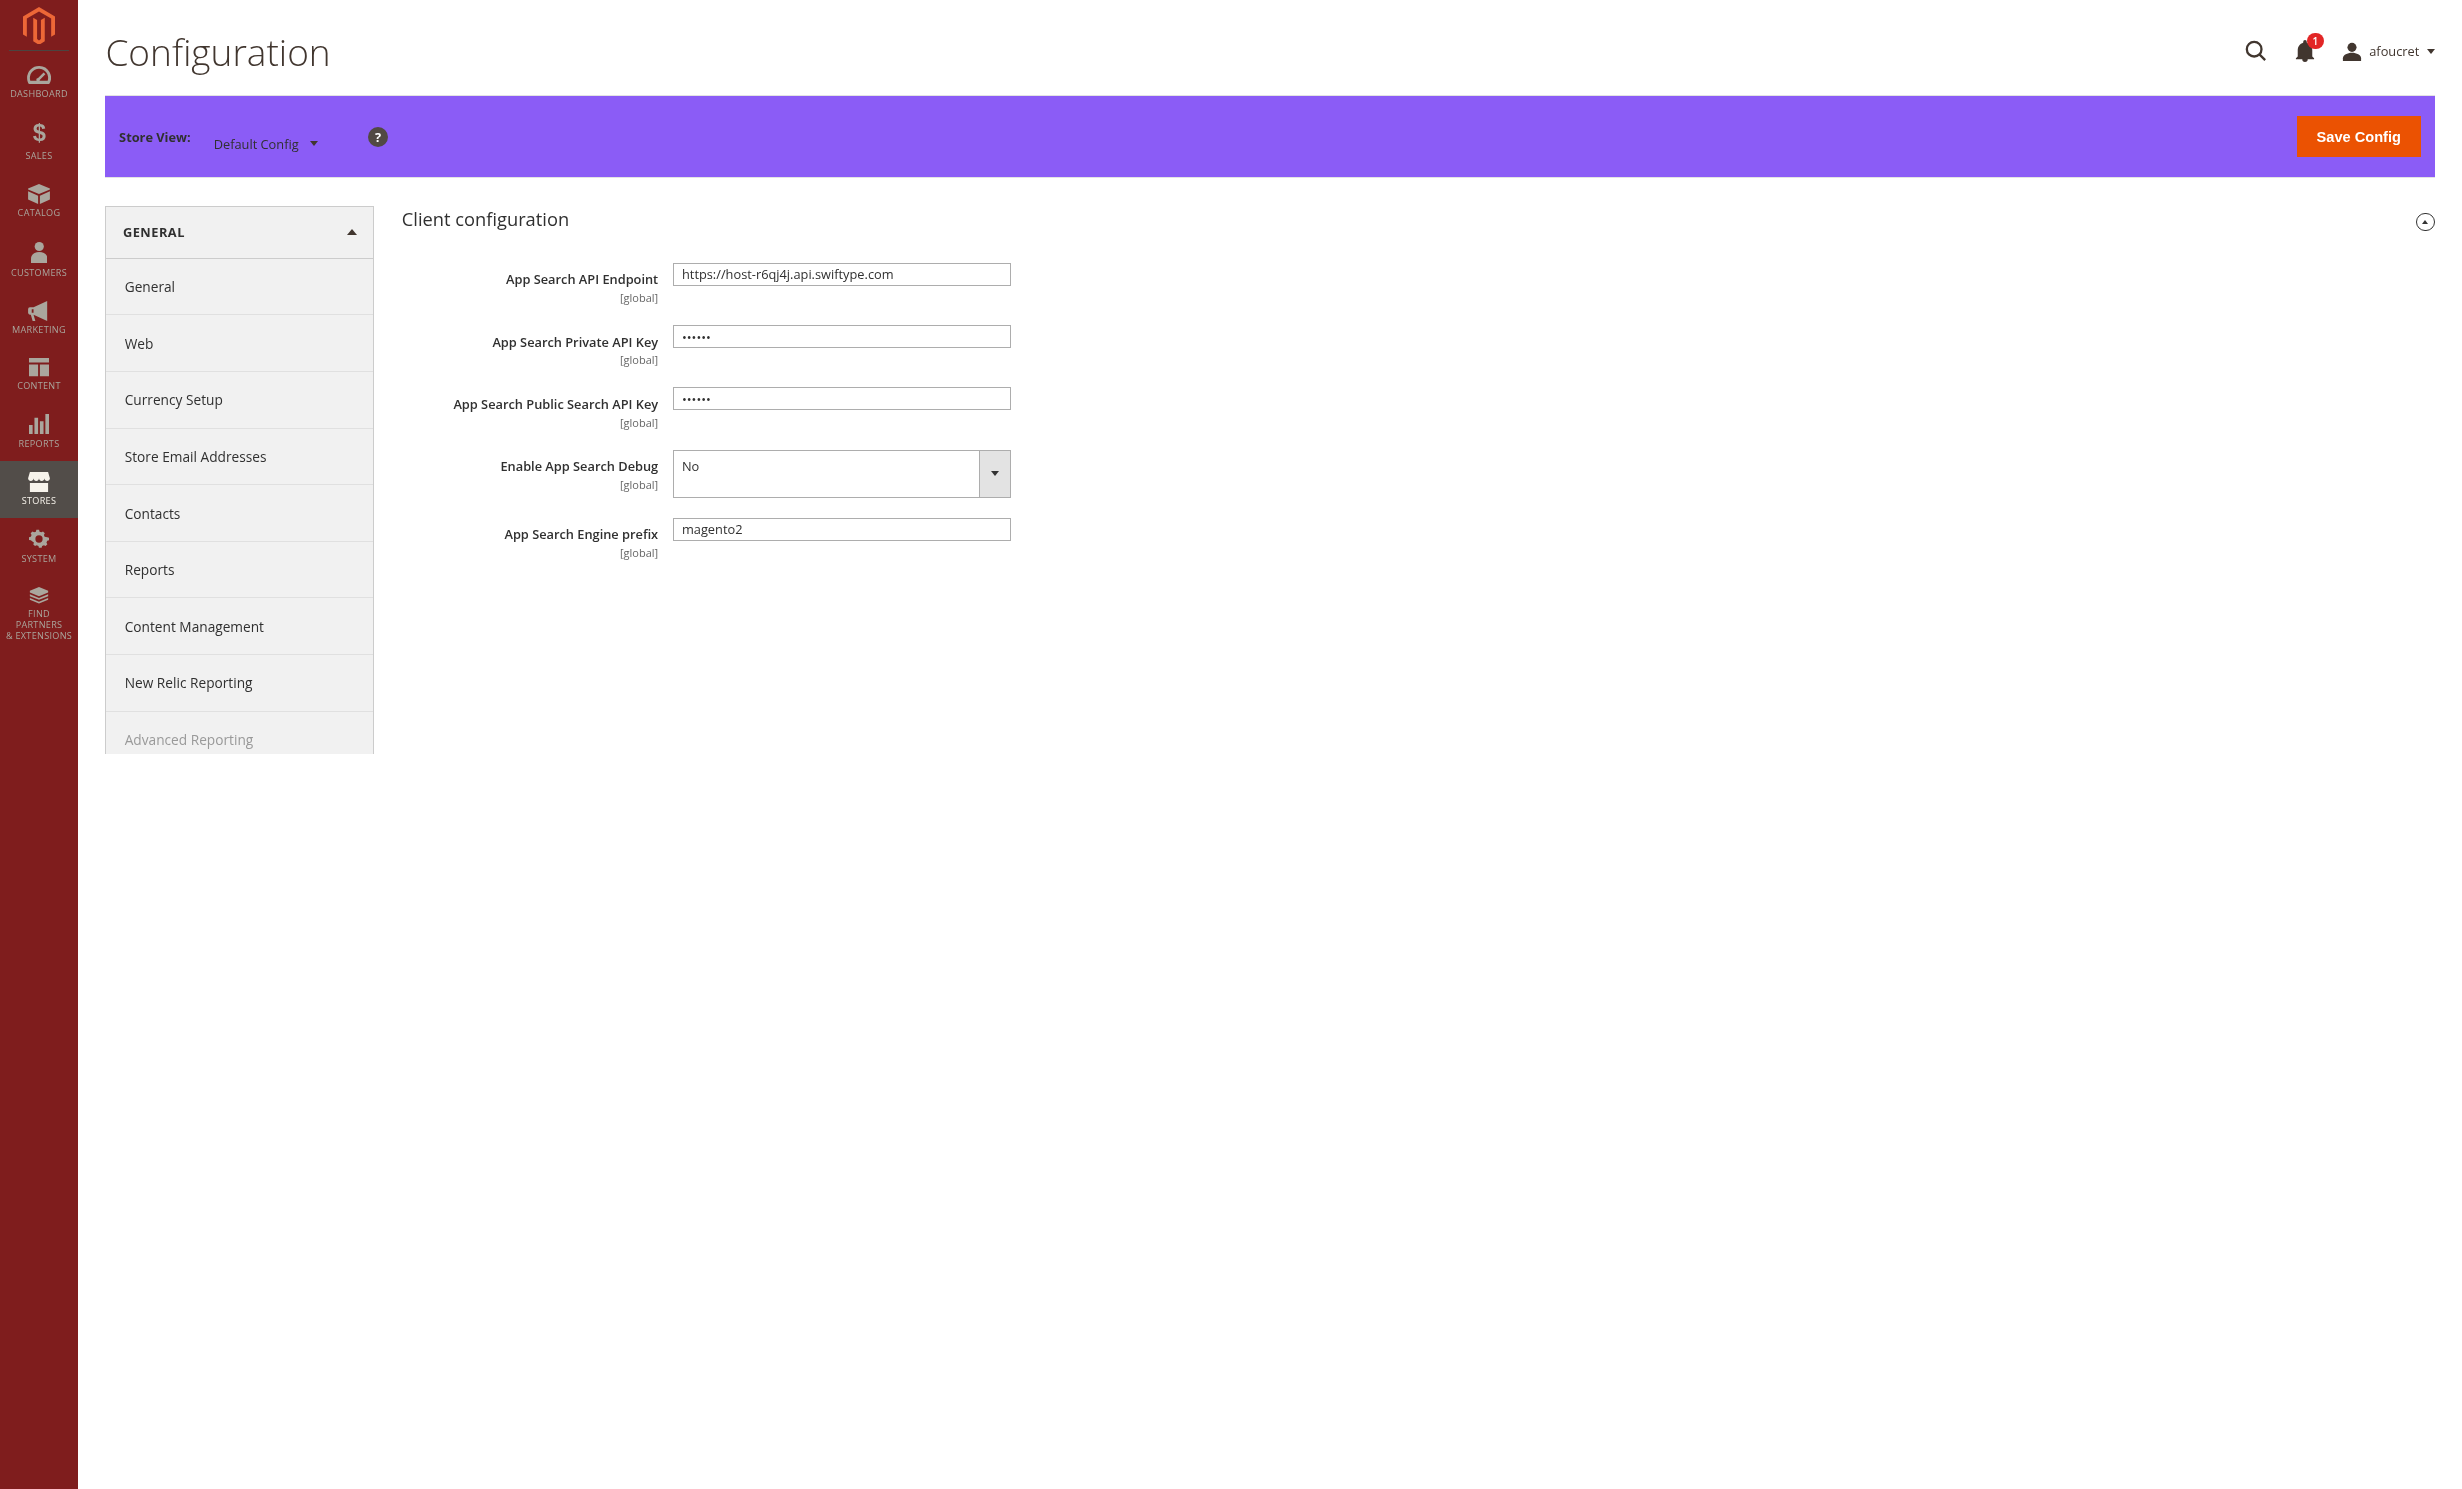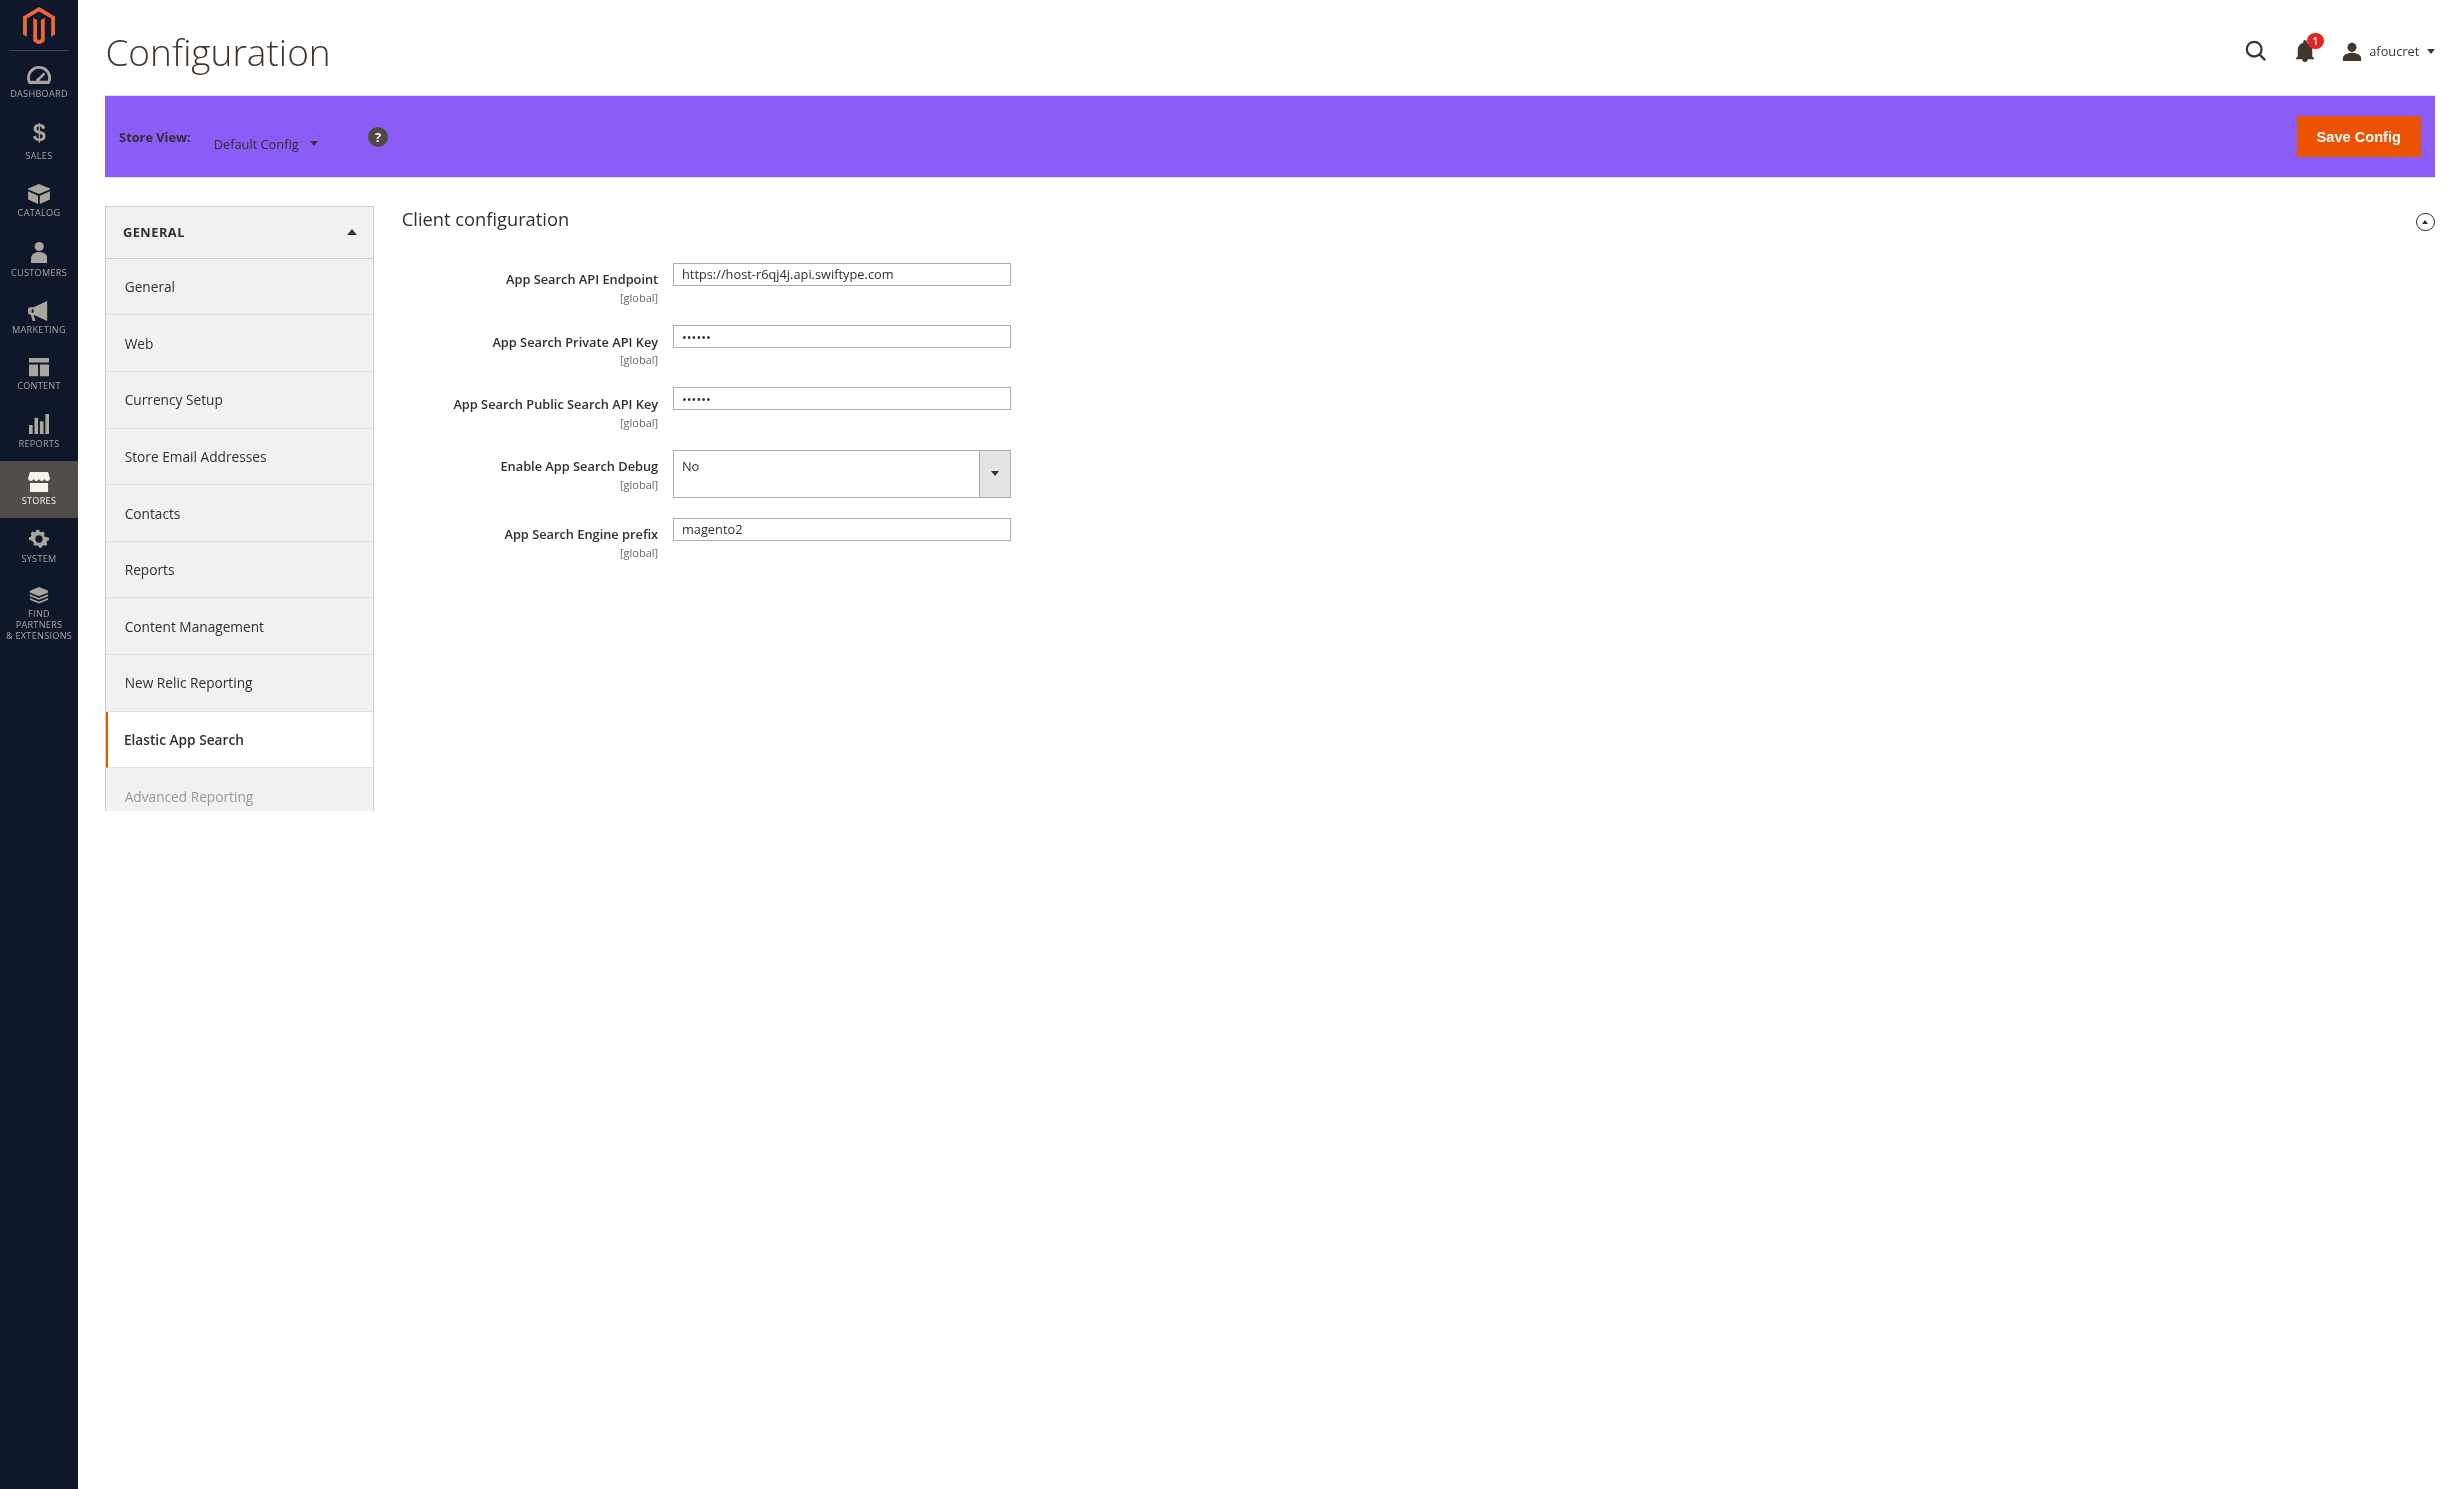--- a/index.html
+++ b/index.html
@@ -1,21 +1,21 @@
 <!DOCTYPE html>
 <html style="font-size:14.6px"><head>
 <meta charset="utf-8">
 <style>
 * { margin: 0; padding: 0; box-sizing: border-box; }
 body { font-family: 'Open Sans', -apple-system, BlinkMacSystemFont, sans-serif; background: #fff; color: #333; }
 
 .app { display: flex; min-height: 100vh; }
 
 
-.sidebar { width: 78px; background: #0f172a; display: flex; flex-direction: column; flex-shrink: 0; }
+.sidebar { width: 78px; background: #7f1d1d; display: flex; flex-direction: column; flex-shrink: 0; }
 .logo { height: 50px; display: flex; align-items: center; justify-content: center; padding: 9.1px 0; }
 .logo svg { width: 32px; height: 37px; }
 .sidebar-divider { height: 0.9px; background: #4a4541; margin: 0 9.1px 4.6px; }
 .nav-item { display: flex; flex-direction: column; align-items: center; justify-content: center; padding: 11px 3.7px; cursor: pointer; text-align: center; }
 .nav-item.active { background: #524d49; }
 .nav-item-icon { color: #aaa69d; margin-bottom: 4.6px; display:flex; align-items:center; justify-content:center; }
 .nav-item-label { font-size: 9.1px; color: #aaa69d; letter-spacing: 0.3px; line-height: 1.2; }
 .nav-item.active .nav-item-icon, .nav-item.active .nav-item-label { color: #f7f3eb; }
 
 
@@ -220,21 +220,20 @@
         </div>
         <div class="config-items">
           <div class="config-item">General</div>
           <div class="config-item">Web</div>
           <div class="config-item">Currency Setup</div>
           <div class="config-item">Store Email Addresses</div>
           <div class="config-item">Contacts</div>
           <div class="config-item">Reports</div>
           <div class="config-item">Content Management</div>
           <div class="config-item">New Relic Reporting</div>
-          <div class="config-item active">Elastic App Search</div>
           <div class="config-item partial" style="color:#999;">Advanced Reporting</div>
         </div>
       </div>
 
       <div class="form-panel">
         <div class="panel-header">
           <span class="panel-title">Client configuration</span>
           <span class="collapse-circle">
             <span class="collapse-circle-inner"></span>
           </span>

